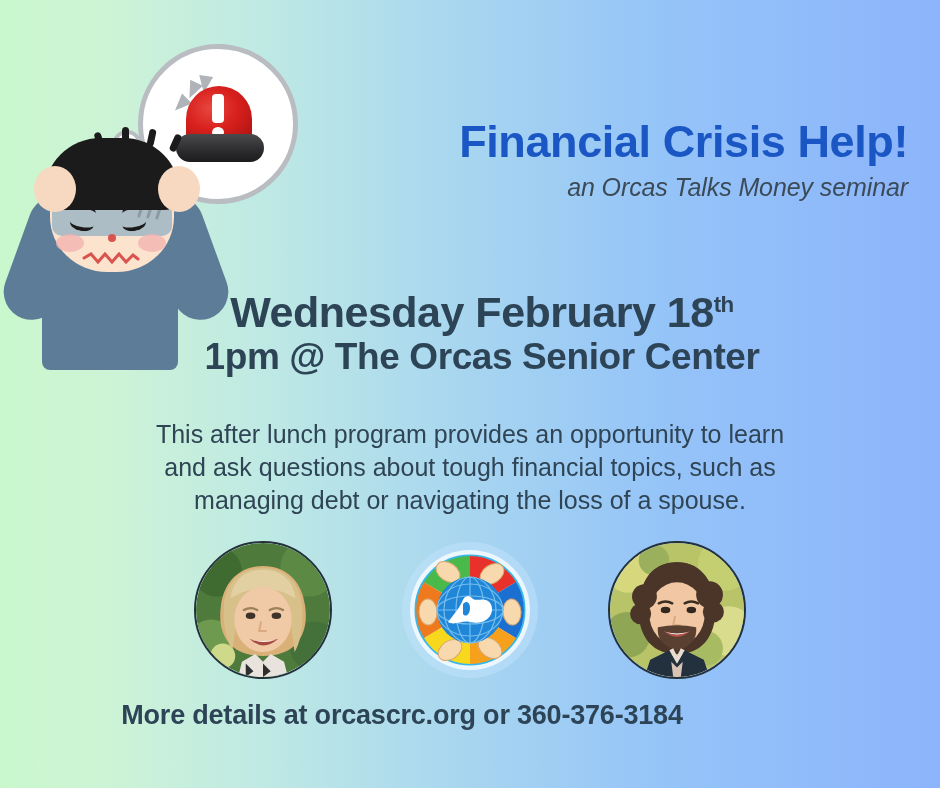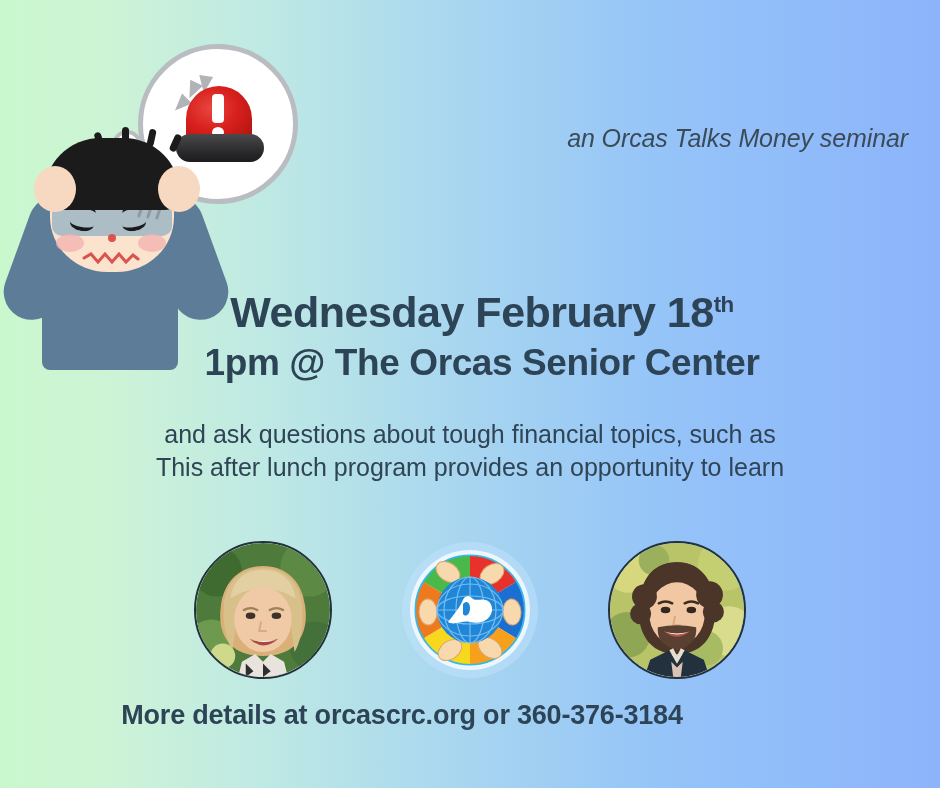--- a/index.html
+++ b/index.html
@@ -252,21 +252,21 @@
     font-weight: bold;
     letter-spacing: -0.5px;
     line-height: 1.12;
   }
   .date-line sup {
     font-size: 0.52em;
     vertical-align: super;
     font-weight: bold;
   }
   .place-line {
-    margin: 6px 0 0 0;
+    margin: 0 0 0 0;
     font-size: 37px;
     font-weight: bold;
     letter-spacing: -0.4px;
     line-height: 1.14;
   }
 
   .description {
     position: absolute;
     left: 78px;
     top: 418px;
@@ -371,33 +371,35 @@
         <div class="hair-spike s2"></div>
         <div class="hair-spike s3"></div>
         <div class="hair-spike s4"></div>
       </div>
       <div class="hand left"></div>
       <div class="hand right"></div>
     </div>
   </div>
 
   <div class="title-block">
+    <h1 class="title">Financial Crisis Help!</h1>
     <p class="seminar-line">an Orcas Talks Money seminar</p>
   </div>
 
   <div class="when-block">
     <p class="date-line">
       <span>Wednesday February 18</span><sup>th</sup>
     </p>
     <p class="place-line">1pm @ The Orcas Senior Center</p>
   </div>
 
   <div class="description">
+    <p>This after lunch program provides an opportunity to learn</p>
     <p>and ask questions about tough financial topics, such as</p>
-    <p>This after lunch program provides an opportunity to learn</p>
+    <p>managing debt or navigating the loss of a spouse.</p>
   </div>
 
   <div class="photo-row">
 
     <div class="avatar">
       <svg viewBox="0 0 140 140" xmlns="http://www.w3.org/2000/svg">
         <defs>
           <clipPath id="clipL">
               <circle cx="70" cy="70" r="70"></circle>
             </clipPath>

